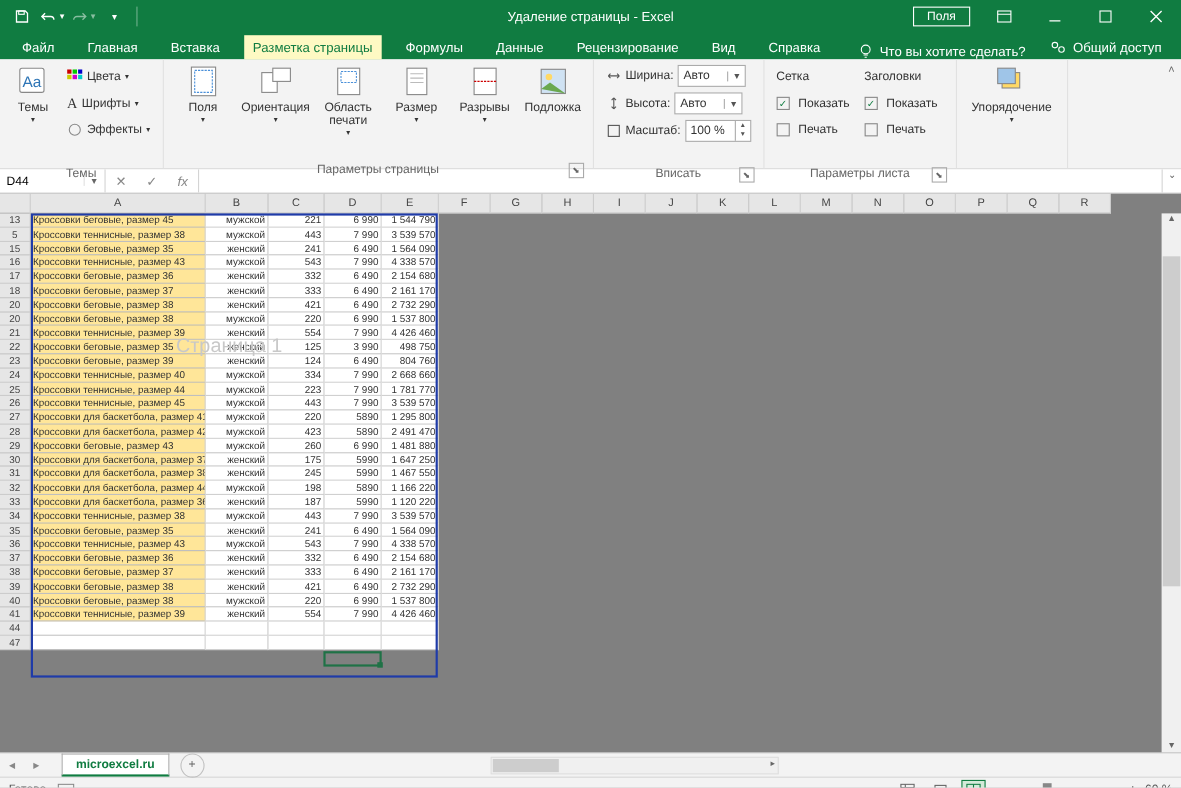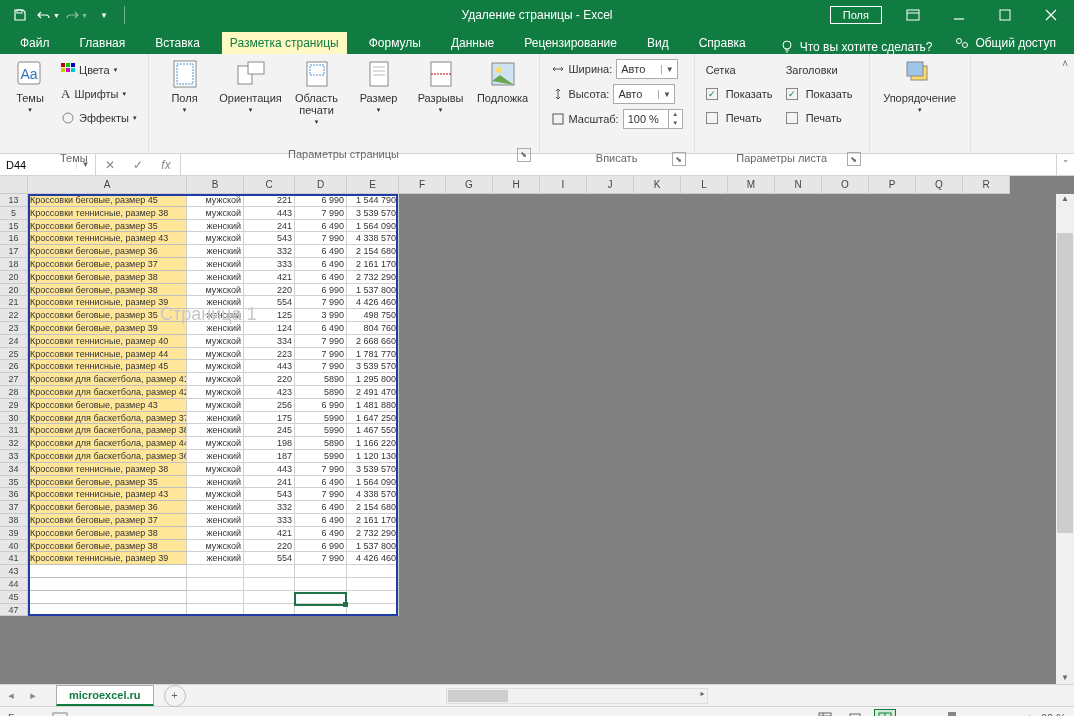--- a/index.html
+++ b/index.html
@@ -547,21 +547,21 @@
         <div class="cell b">мужской</div>
         <div class="cell c">423</div>
         <div class="cell d">5890</div>
         <div class="cell e">2 491 470</div>
         <div class="cell rest" style="width: 611px;"></div>
       </div>
       <div class="row">
         <div class="row-hdr">29</div>
         <div class="cell a">Кроссовки беговые, размер 43</div>
         <div class="cell b">мужской</div>
-        <div class="cell c">256</div>
+        <div class="cell c">260</div>
         <div class="cell d">6 990</div>
         <div class="cell e">1 481 880</div>
         <div class="cell rest" style="width: 611px;"></div>
       </div>
       <div class="row">
         <div class="row-hdr">30</div>
         <div class="cell a">Кроссовки для баскетбола, размер 37</div>
         <div class="cell b">женский</div>
         <div class="cell c">175</div>
         <div class="cell d">5990</div>
@@ -585,21 +585,21 @@
         <div class="cell d">5890</div>
         <div class="cell e">1 166 220</div>
         <div class="cell rest" style="width: 611px;"></div>
       </div>
       <div class="row">
         <div class="row-hdr">33</div>
         <div class="cell a">Кроссовки для баскетбола, размер 36</div>
         <div class="cell b">женский</div>
         <div class="cell c">187</div>
         <div class="cell d">5990</div>
-        <div class="cell e">1 120 130</div>
+        <div class="cell e">1 120 220</div>
         <div class="cell rest" style="width: 611px;"></div>
       </div>
       <div class="row">
         <div class="row-hdr">34</div>
         <div class="cell a">Кроссовки теннисные, размер 38</div>
         <div class="cell b">мужской</div>
         <div class="cell c">443</div>
         <div class="cell d">7 990</div>
         <div class="cell e">3 539 570</div>
         <div class="cell rest" style="width: 611px;"></div>
@@ -661,39 +661,21 @@
       <div class="row">
         <div class="row-hdr">41</div>
         <div class="cell a">Кроссовки теннисные, размер 39</div>
         <div class="cell b">женский</div>
         <div class="cell c">554</div>
         <div class="cell d">7 990</div>
         <div class="cell e">4 426 460</div>
         <div class="cell rest" style="width: 611px;"></div>
       </div>
       <div class="row">
-        <div class="row-hdr">43</div>
-        <div class="cell a" style="background: rgb(255, 255, 255);"></div>
-        <div class="cell b" style="background: rgb(255, 255, 255);"></div>
-        <div class="cell c" style="background: rgb(255, 255, 255);"></div>
-        <div class="cell d" style="background: rgb(255, 255, 255);"></div>
-        <div class="cell e" style="background: rgb(255, 255, 255);"></div>
-        <div class="cell rest" style="width: 611px;"></div>
-      </div>
-      <div class="row">
         <div class="row-hdr">44</div>
-        <div class="cell a" style="background: rgb(255, 255, 255);"></div>
-        <div class="cell b" style="background: rgb(255, 255, 255);"></div>
-        <div class="cell c" style="background: rgb(255, 255, 255);"></div>
-        <div class="cell d" style="background: rgb(255, 255, 255);"></div>
-        <div class="cell e" style="background: rgb(255, 255, 255);"></div>
-        <div class="cell rest" style="width: 611px;"></div>
-      </div>
-      <div class="row">
-        <div class="row-hdr">45</div>
         <div class="cell a" style="background: rgb(255, 255, 255);"></div>
         <div class="cell b" style="background: rgb(255, 255, 255);"></div>
         <div class="cell c" style="background: rgb(255, 255, 255);"></div>
         <div class="cell d" style="background: rgb(255, 255, 255);"></div>
         <div class="cell e" style="background: rgb(255, 255, 255);"></div>
         <div class="cell rest" style="width: 611px;"></div>
       </div>
       <div class="row">
         <div class="row-hdr">47</div>
         <div class="cell a" style="background: rgb(255, 255, 255);"></div>

